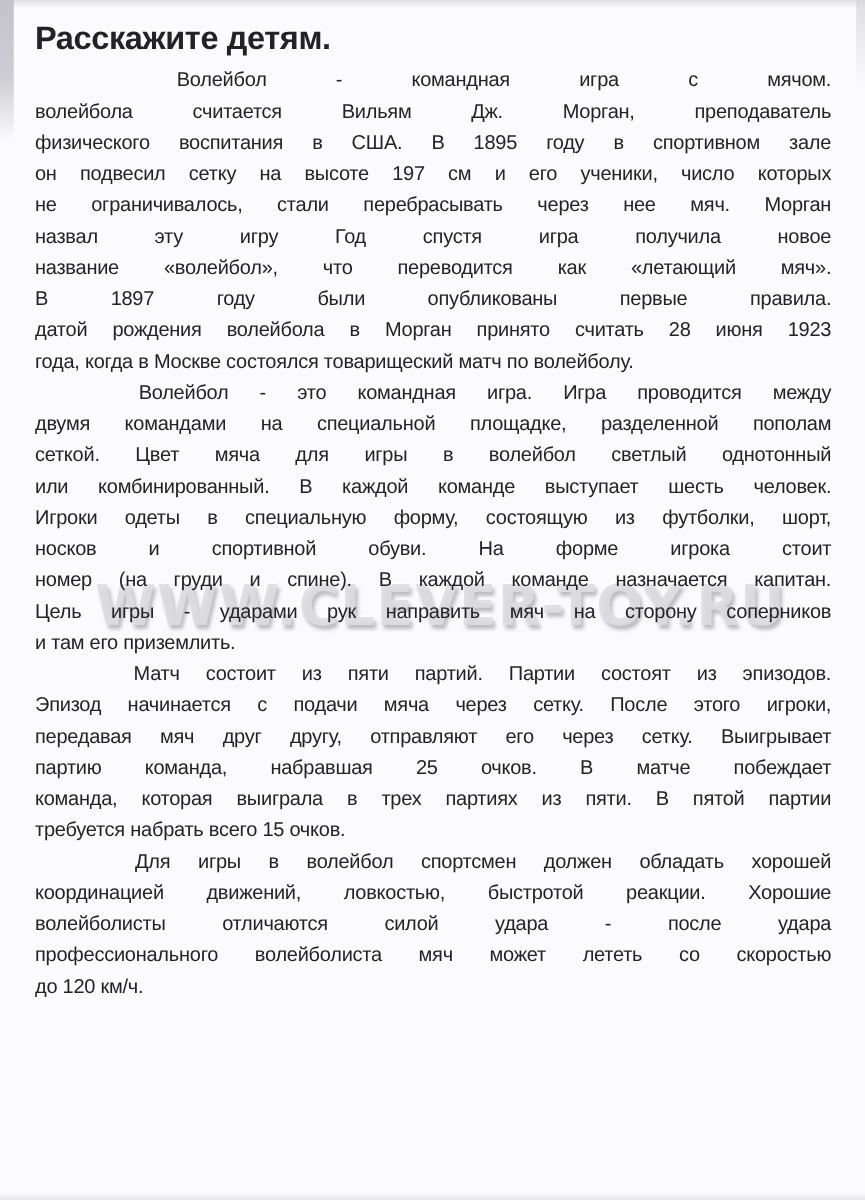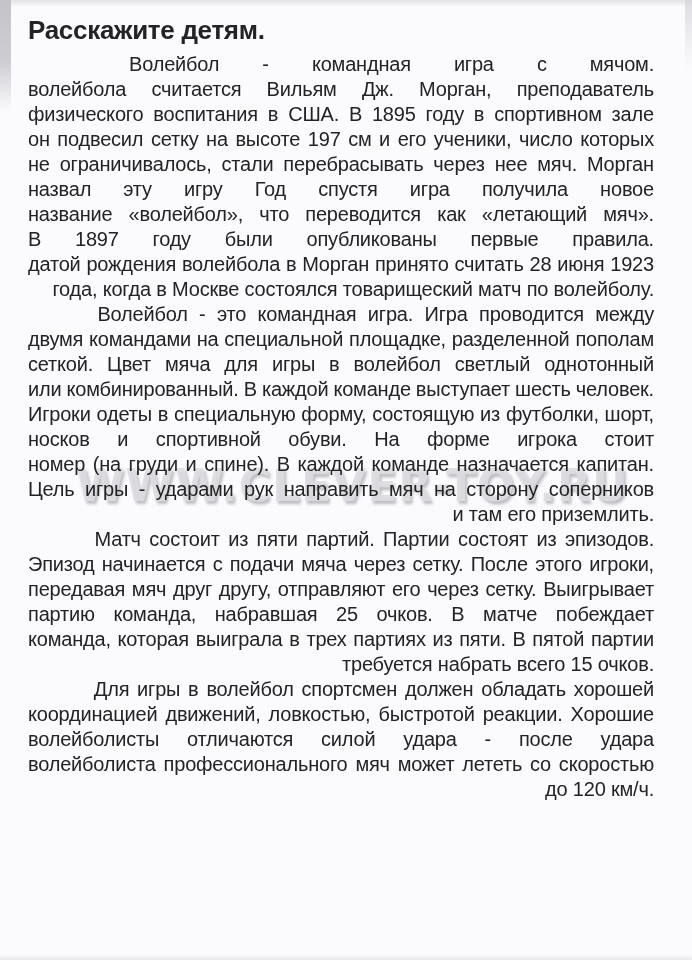--- a/index.html
+++ b/index.html
@@ -44,45 +44,44 @@
     letter-spacing: 1px;
     white-space: nowrap;
     color: rgba(222,221,226,0.9);
     text-shadow: 2px 3px 3px rgba(130,130,138,0.5), -1px -2px 2px rgba(255,255,255,0.95);
     transform: scaleY(1.02);
     user-select: none;
   }
   .content {
     position: relative;
     z-index: 1;
-    padding: 15px 38px 0 28px;
+    padding: 15px 27px 0 28px;
   }
   .title {
     margin: 0 0 7px 0;
     font-size: 26px;
     line-height: 30px;
     font-weight: 700;
     letter-spacing: -0.3px;
   }
   .paragraph { margin: 0; }
   .line {
     display: flex;
     justify-content: space-between;
     height: 25px;
     line-height: 25px;
-    font-size: 20px;
+    font-size: 16px;
     letter-spacing: -0.2px;
     white-space: nowrap;
   }
   .line span { display: inline-block; }
   .line .indent { width: 58px; flex: 0 0 58px; }
   .line.last {
     display: block;
     justify-content: flex-start;
-    text-align: right;
   }
 </style>
 </head>
 <body>
 
 <div class="page">
   <div class="scan-edge-top"></div>
   <div class="scan-edge-left"></div>
   <div class="scan-edge-right"></div>
   <div class="scan-edge-bottom"></div>
@@ -361,22 +360,22 @@
           <div class="line">
             <span>волейболисты</span>
             <span>отличаются</span>
             <span>силой</span>
             <span>удара</span>
             <span>-</span>
             <span>после</span>
             <span>удара</span>
           </div>
           <div class="line">
+            <span>профессионального</span>
             <span>волейболиста</span>
-            <span>профессионального</span>
             <span>мяч</span>
             <span>может</span>
             <span>лететь</span>
             <span>со</span>
             <span>скоростью</span>
           </div>
           <div class="line last">до 120 км/ч.</div>
         </div>
       </div>
   </div>

